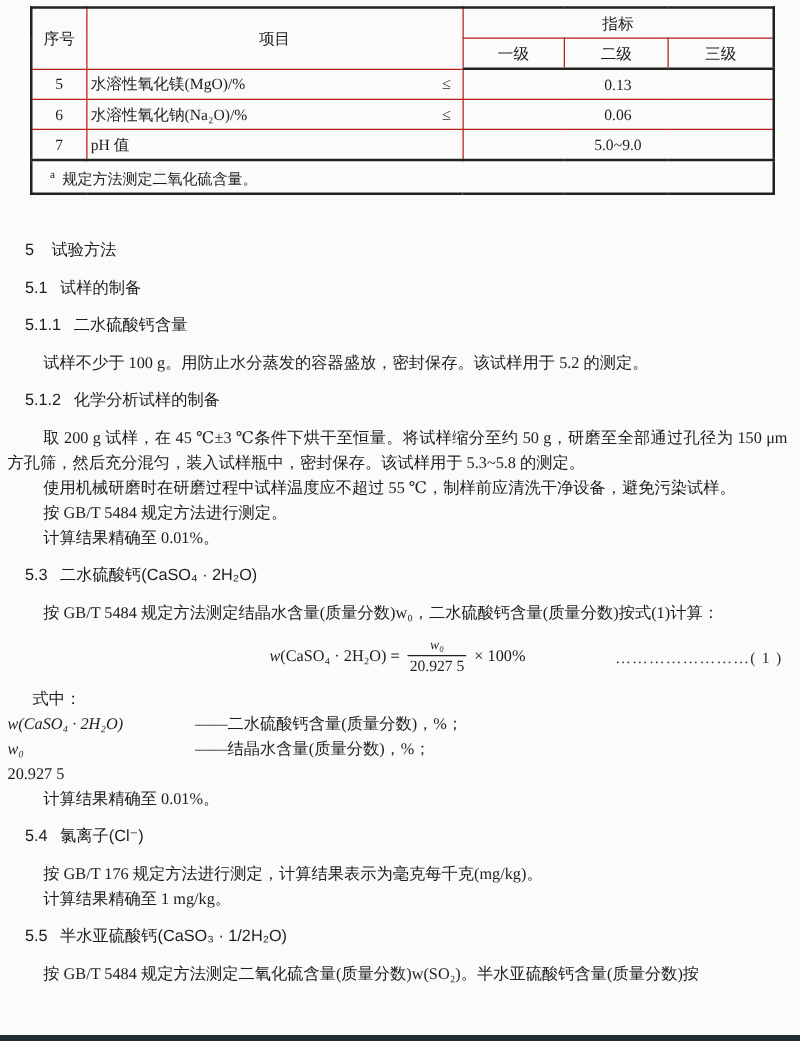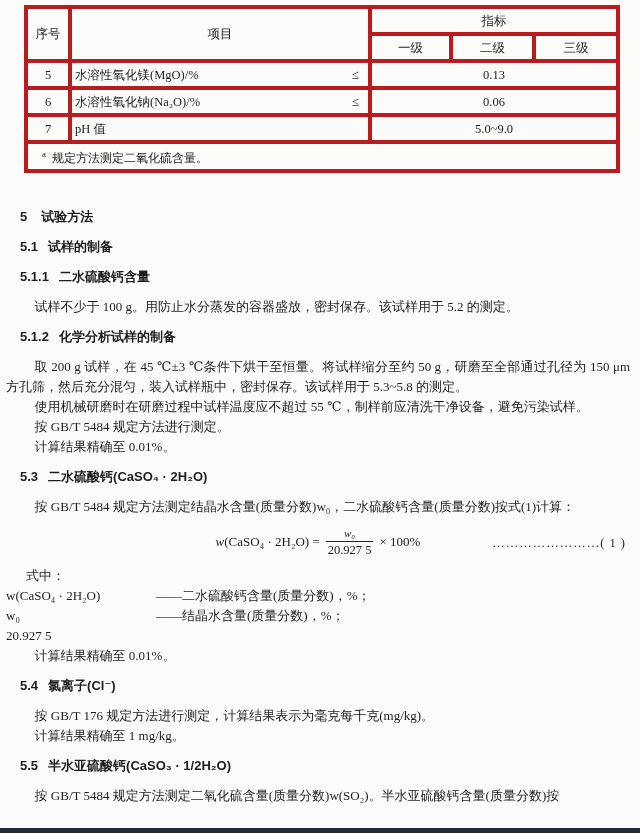--- a/index.html
+++ b/index.html
@@ -10,59 +10,59 @@
   }
   .page{padding-top:5px;}
 
   
   table.spec{
     border-collapse:collapse;margin-left:24px;width:596px;
     font-size:12.5px;table-layout:fixed;
     border:2px solid #222;
   }
   table.spec td{
-    border:4px solid #b91c1c;text-align:center;vertical-align:middle;
+    border:1px solid #b91c1c;text-align:center;vertical-align:middle;
     padding:1px 3px;height:21px;line-height:16px;
   }
   td.hdr{font-weight:normal;}
   tr.hr2 td, td.span2{border-bottom:2px solid #222;}
   td.item-cell{text-align:left;padding-left:10px;}
   .item-wrap{display:flex;justify-content:space-between;align-items:center;}
   .op{padding-right:6px;color:#2a2a2a;font-size:13px;}
   tr.footnote td{
     border-top:2px solid #222;text-align:left;padding:2px 4px 3px 14px;
     font-size:12px;height:18px;
   }
   tr.footnote sup{font-size:9px;margin-right:6px;}
 
   
   .content{margin-top:34px;padding:0 10px 0 6px;font-size:13px;line-height:20px;text-align:justify;}
   .hd{
     font-family:"Liberation Sans","DejaVu Sans",sans-serif;
-    font-weight:bold;font-size:13px;line-height:20px;
+    font-weight:normal;font-size:13px;line-height:20px;
     margin:10px 0 10px 14px;text-align:left;
   }
   .hd .no{margin-right:14px;}
   .hd.sub .no{margin-right:10px;}
   .content p{margin:0;}
   p.ind{text-indent:2.2em;}
   p.shizhong{margin-left:20px;}
 
   
   .formula{position:relative;margin:7px 0 6px 0;height:36px;text-align:center;}
   .f-main{display:inline-flex;align-items:center;gap:4px;padding-top:2px;}
   .f-var{font-style:italic;}
   .frac{display:inline-block;vertical-align:middle;text-align:center;margin:0 2px;}
   .frac .num{display:block;font-size:11px;line-height:14px;border-bottom:1px solid #222;padding:0 6px 1px 6px;font-style:italic;}
   .frac .den{display:block;font-size:12.5px;line-height:16px;padding:0 2px;}
   .f-eqno{position:absolute;right:4px;top:9px;font-size:12.5px;letter-spacing:1px;color:#2a2a2a;white-space:nowrap;}
 
   
   .def-row{display:flex;line-height:20px;}
-  .def-term{width:150px;flex:none;}
+  .def-term{width:150px;flex:none;font-style:italic;}
   .def-term.plain{font-style:normal;}
   .def-desc{flex:1;text-align:left;}
 
   
   .bottom-band{position:absolute;left:0;bottom:0;width:640px;height:5px;background:#202b34;}
 </style>
 </head>
 <body>
 
 <div class="page">

